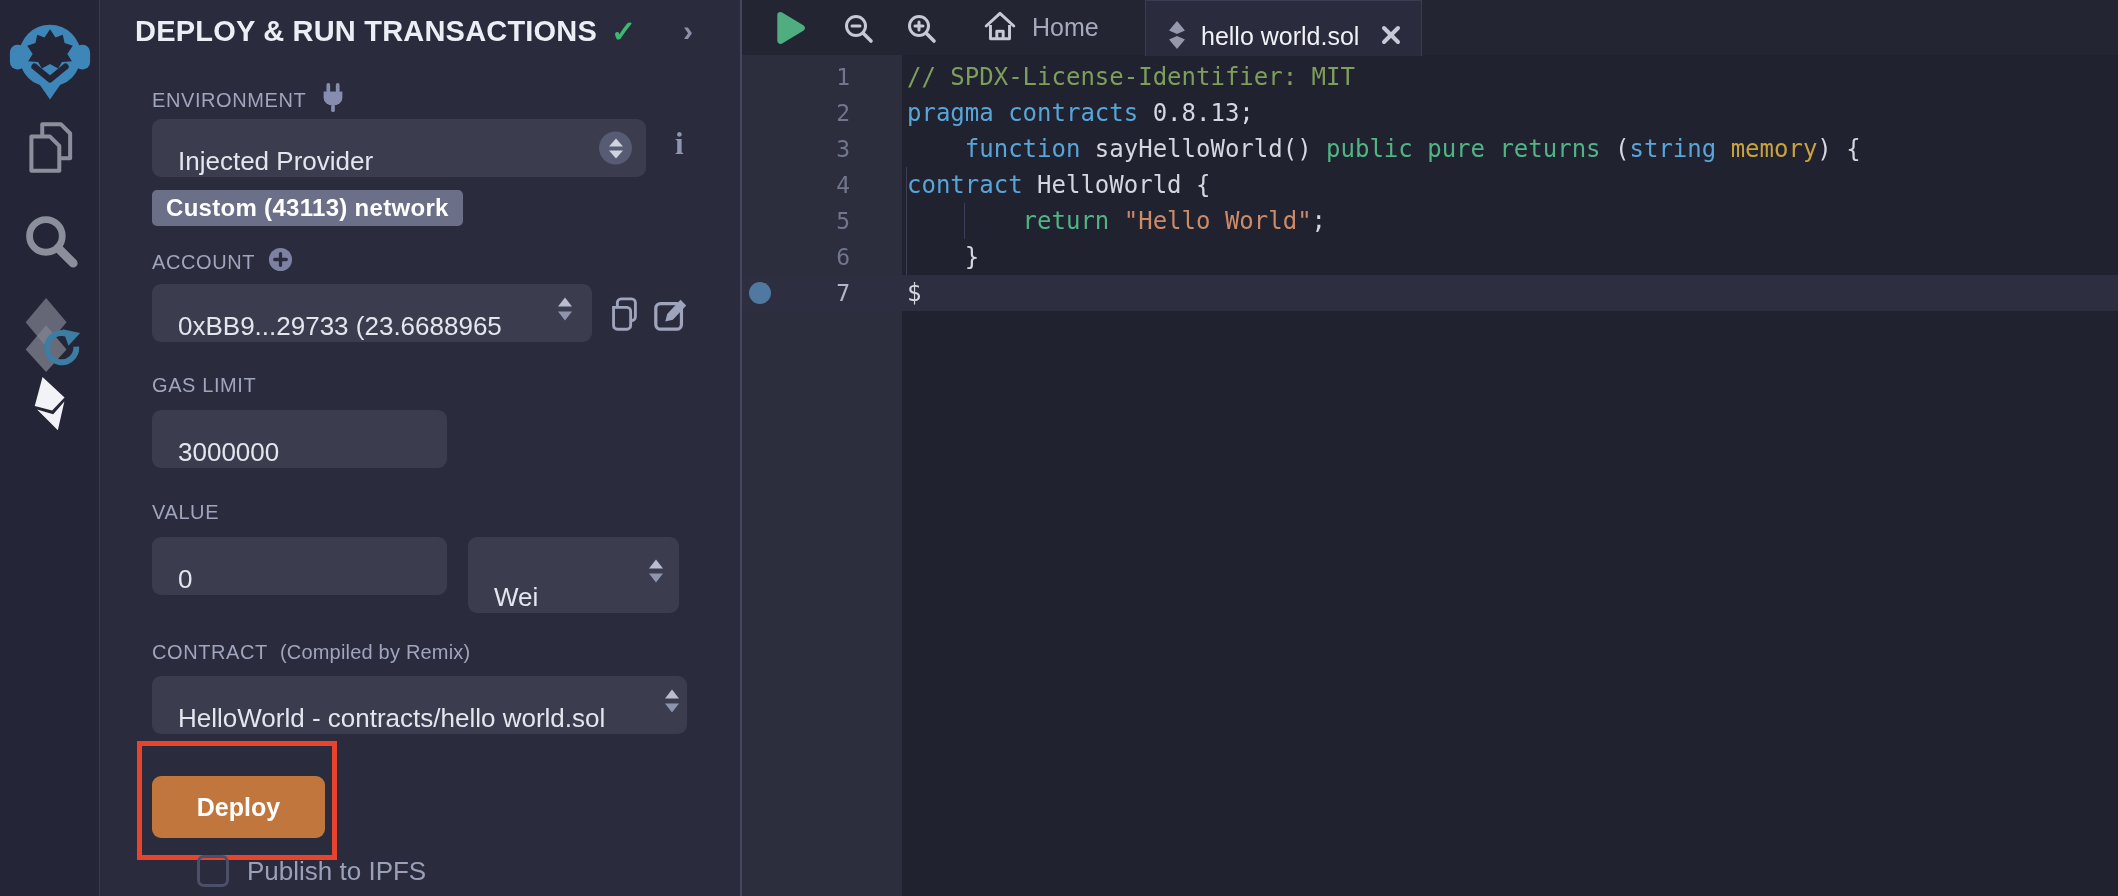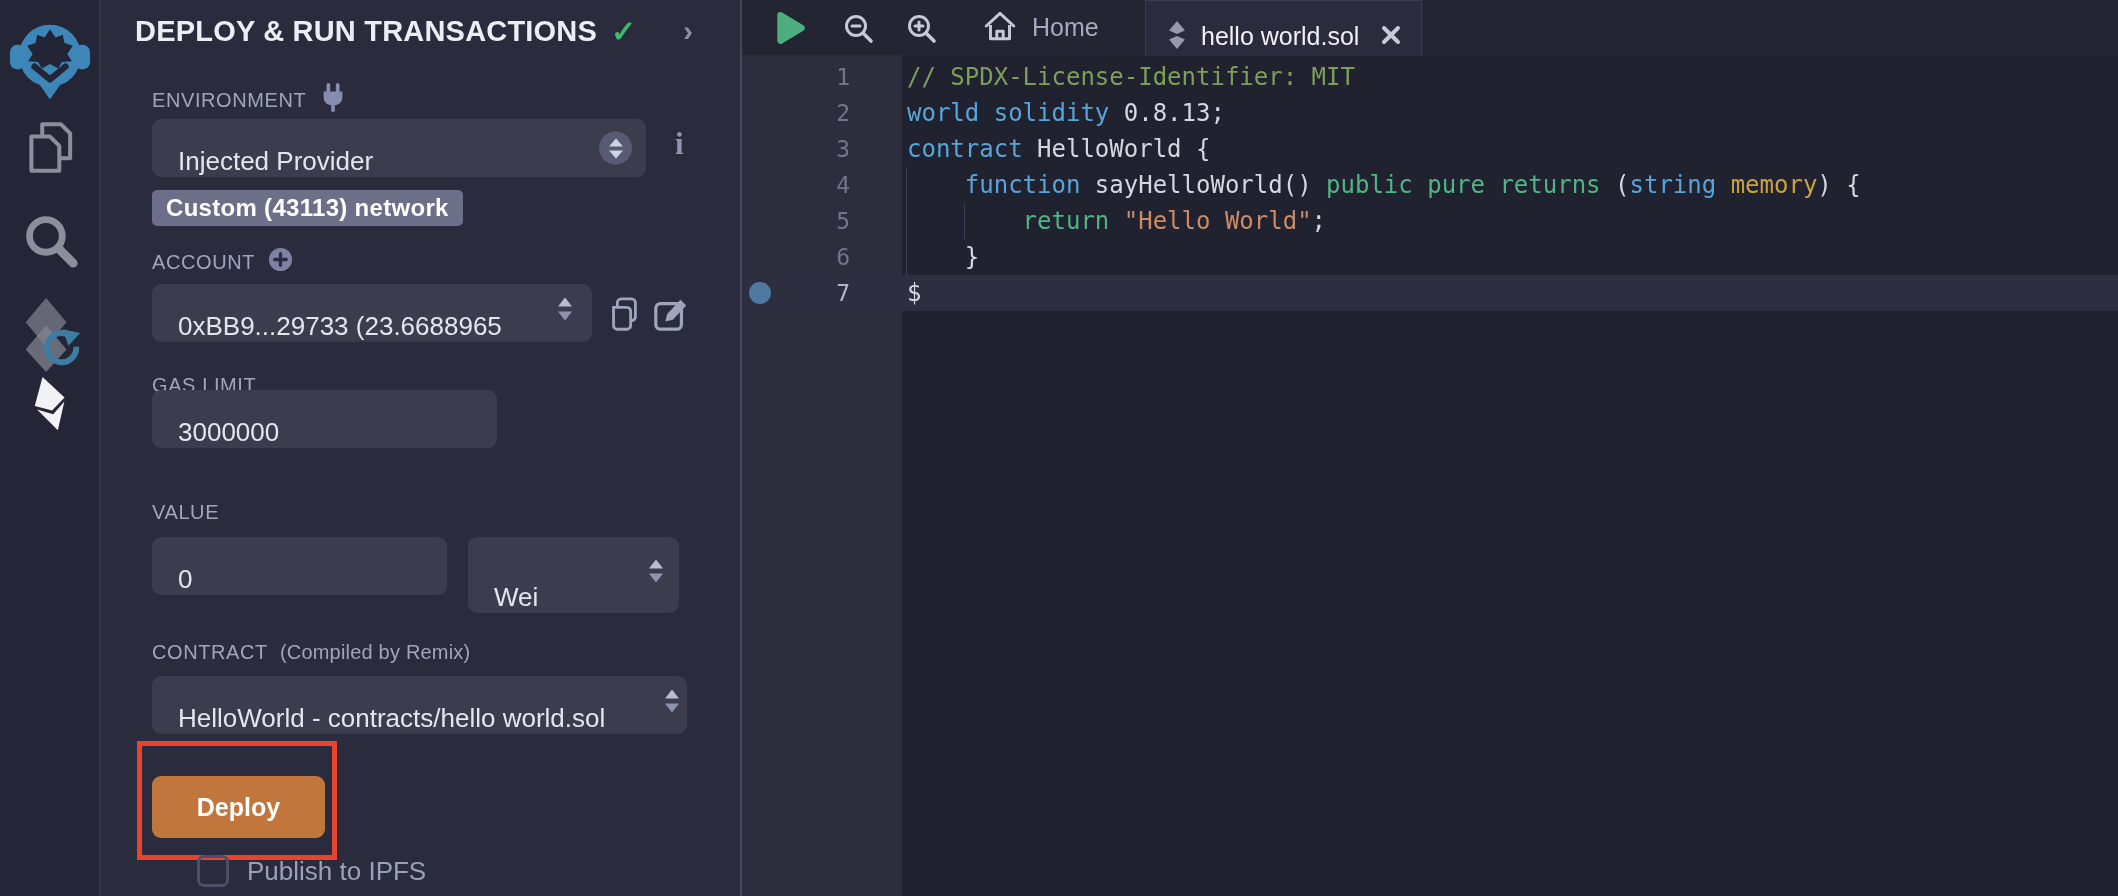--- a/index.html
+++ b/index.html
@@ -158,21 +158,21 @@
       </svg>
     </span>
     <span class="row-icon" style="left:552px;top:295px">
       <svg width="38" height="38" viewBox="0 0 40 40">
         <rect x="4" y="9" width="27" height="27" rx="5" fill="none" stroke="#9fa4bd" stroke-width="3.4"></rect>
         <polygon points="14,28 16,20 30,5 36,11 22,26" fill="#9fa4bd"></polygon>
       </svg>
     </span>
 
     <div class="field-label" style="top:374px">GAS LIMIT</div>
-    <div class="ctl" style="left:52px;top:390px;width:345px;height:58px;cursor:text">
+    <div class="ctl" style="left:52px;top:410px;width:295px;height:58px;cursor:text">
       <span>3000000</span>
     </div>
 
     <div class="field-label" style="top:501px">VALUE</div>
     <div class="ctl" style="left:52px;top:537px;width:295px;height:58px;cursor:text">
       <span>0</span>
     </div>
     <div class="ctl" style="left:368px;top:537px;width:211px;height:76px;padding-right:44px">
       <span>Wei</span>
       <span class="carets" style="right:14px">
@@ -264,21 +264,21 @@
         <div class="gl">1</div>
         <div class="gl">2</div>
         <div class="gl">3</div>
         <div class="gl">4</div>
         <div class="gl">5</div>
         <div class="gl">6</div>
         <div class="gl active">7</div>
       </div>
     <div id="code-lines">
         <div class="cl"><span class="tok-comment">// SPDX-License-Identifier: MIT</span></div>
-        <div class="cl"><span class="tok-kw">world solidity</span><span class="tok-plain"> 0.8.13;</span></div>
+        <div class="cl"><span class="tok-kw">pragma contracts</span><span class="tok-plain"> 0.8.13;</span></div>
+        <div class="cl"><span class="tok-plain">    </span><span class="tok-kw">function</span><span class="tok-plain"> sayHelloWorld() </span><span class="tok-green">public pure returns</span><span class="tok-plain"> (</span><span class="tok-kw">string</span><span class="tok-plain"> </span><span class="tok-gold">memory</span><span class="tok-plain">) {</span></div>
         <div class="cl"><span class="tok-kw">contract</span><span class="tok-plain"> HelloWorld {</span></div>
-        <div class="cl"><span class="tok-plain">    </span><span class="tok-kw">function</span><span class="tok-plain"> sayHelloWorld() </span><span class="tok-green">public pure returns</span><span class="tok-plain"> (</span><span class="tok-kw">string</span><span class="tok-plain"> </span><span class="tok-gold">memory</span><span class="tok-plain">) {</span></div>
         <div class="cl"><span class="tok-plain">        </span><span class="tok-green">return</span><span class="tok-plain"> </span><span class="tok-str">"Hello World"</span><span class="tok-plain">;</span></div>
         <div class="cl"><span class="tok-plain">    }</span></div>
         <div class="cl"><span class="tok-plain">$</span></div>
       </div>
   </section>
 </div>
 
 </body></html>

